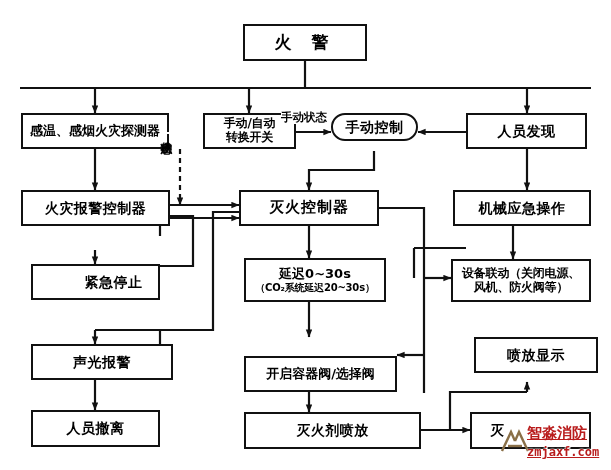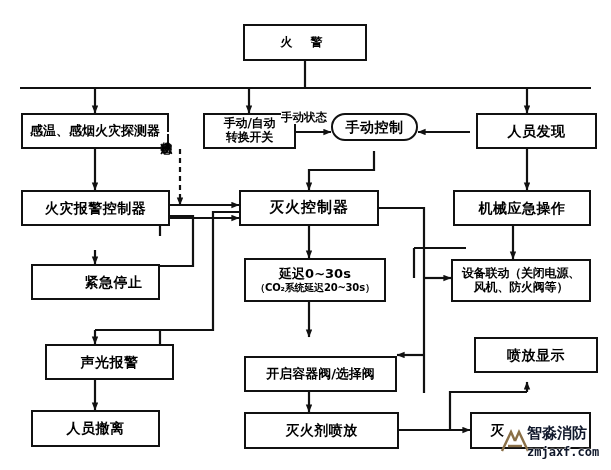--- a/index.html
+++ b/index.html
@@ -24,21 +24,21 @@
     align-items: center;
     justify-content: center;
     text-align: center;
     color: #000000;
     font-weight: 700;
     line-height: 1.15;
     z-index: 3;
   }
   .node .t1 { display: block; }
   .node .t2 { display: block; font-size: 10px; font-weight: 700; letter-spacing: -0.2px; }
-  .n-title { font-size: 12px; letter-spacing: 7px; }
+  .n-title { font-size: 17px; letter-spacing: 7px; }
   .n-big   { font-size: 15px; letter-spacing: 1px; }
   .n-med   { font-size: 14px; letter-spacing: 0.5px; }
   .n-sm    { font-size: 13px; letter-spacing: 0px; }
   .n-xs    { font-size: 12px; letter-spacing: -0.2px; }
   .n-delay { font-size: 13px; letter-spacing: 0px; }
 
   .edge-label {
     position: absolute;
     font-size: 11.5px;
     font-weight: 700;
@@ -58,22 +58,23 @@
     left: 0; top: 0;
     width: 611px;
     height: 470px;
     z-index: 2;
   }
   .watermark {
     position: absolute;
     z-index: 6;
     pointer-events: none;
     font-weight: 700;
-    color: #0f172a;
+    color: #b91c1c;
     text-shadow: 0 0 2px #fff, 0 0 2px #fff, 1px 1px 0 #fff;
+    text-decoration: underline;
   }
   .wm-cn { font-size: 15px; letter-spacing: 0px; }
   .wm-url { font-size: 12px; letter-spacing: 0px; font-family: "DejaVu Sans Mono", "Liberation Mono", monospace; }
   .wm-logo { position: absolute; z-index: 6; }
 </style>
 </head>
 <body>
 
 <div id="canvas">
 
@@ -153,21 +154,21 @@
 
   <div class="node n-xs" style="left:203px; top:113px; width:93px; height:36px; flex-direction:column; justify-content:center;">
     <span class="t1">手动/自动</span>
     <span class="t1">转换开关</span>
   </div>
 
   <div class="node n-med" style="left:331px; top:113px; width:87px; height:28px;border-radius:14px;">
     <span class="t1">手动控制</span>
   </div>
 
-  <div class="node n-med" style="left:476px; top:113px; width:121px; height:36px;">
+  <div class="node n-med" style="left:466px; top:113px; width:121px; height:36px;">
     <span class="t1">人员发现</span>
   </div>
 
   <div class="node n-med" style="left:21px; top:190px; width:149px; height:36px;">
     <span class="t1">火灾报警控制器</span>
   </div>
 
   <div class="node n-big" style="left:239px; top:190px; width:140px; height:36px;">
     <span class="t1">灭火控制器</span>
   </div>
@@ -183,37 +184,37 @@
   <div class="node n-delay" style="left:244px; top:258px; width:142px; height:44px; flex-direction:column; justify-content:center;">
     <span class="t1">延迟0~30s</span>
     <span class="t2">（CO₂系统延迟20~30s）</span>
   </div>
 
   <div class="node n-xs" style="left:451px; top:259px; width:140px; height:43px; flex-direction:column; justify-content:center;">
     <span class="t1">设备联动（关闭电源、</span>
     <span class="t1">风机、防火阀等）</span>
   </div>
 
-  <div class="node n-med" style="left:45px; top:344px; width:129px; height:36px;">
+  <div class="node n-med" style="left:31px; top:344px; width:142px; height:36px;">
     <span class="t1">声光报警</span>
   </div>
 
   <div class="node n-sm" style="left:244px; top:356px; width:153px; height:36px;">
     <span class="t1">开启容器阀/选择阀</span>
   </div>
 
   <div class="node n-med" style="left:467px; top:337px; width:124px; height:36px;margin-left:7px;">
     <span class="t1">喷放显示</span>
   </div>
 
   <div class="node n-med" style="left:31px; top:410px; width:129px; height:37px;">
     <span class="t1">人员撤离</span>
   </div>
 
-  <div class="node n-med" style="left:244px; top:412px; width:155px; height:37px;">
+  <div class="node n-med" style="left:244px; top:412px; width:177px; height:37px;">
     <span class="t1">灭火剂喷放</span>
   </div>
 
   <div class="node n-med" style="left:470px; top:412px; width:121px; height:37px; justify-content:flex-start; padding-left:18px;">
     <span class="t1">灭</span>
   </div>
 
   <div class="edge-label" style="left:281px; top:112px;">
     <span>手动状态</span>
   </div>

